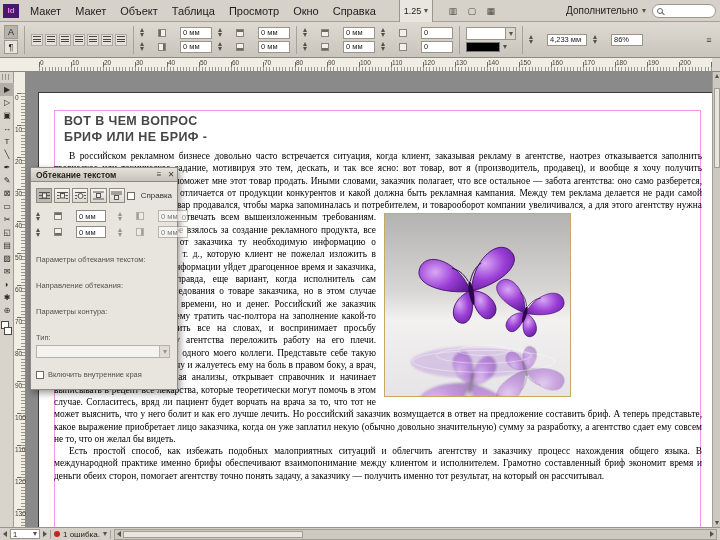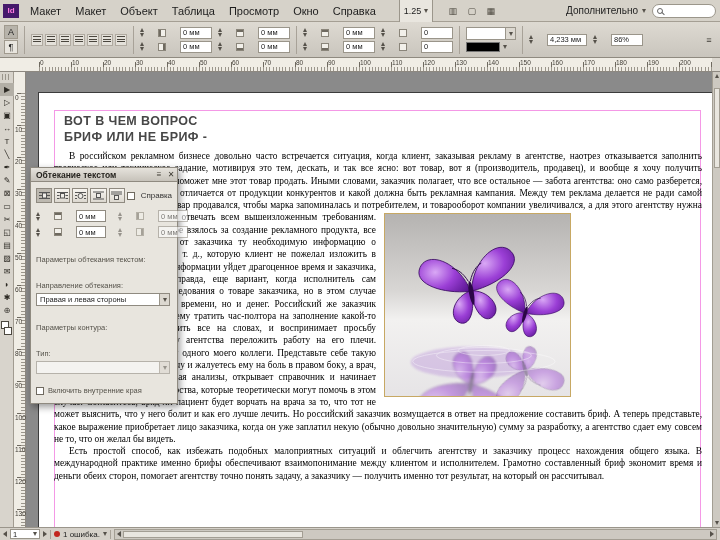--- a/index.html
+++ b/index.html
@@ -528,26 +528,20 @@
             <span class="spin">
               <span class="tu s"></span>
               <span class="td s"></span>
             </span>
             <span class="cp-ico side-right"></span>
             <span class="wp-field">0 мм</span>
           </div>
       </div>
       <div class="plabel">Параметры обтекания текстом:</div>
       <div class="plabel">Направление обтекания:</div>
-      <div class="wp-drop">
-        <span class="val">Правая и левая стороны</span>
-        <span class="dbtn">
-            <span class="td s"></span>
-          </span>
-      </div>
       <div class="plabel">Параметры контура:</div>
       <div class="plabel">Тип:</div>
       <div class="wp-drop dim">
         <span class="val"></span>
         <span class="dbtn">
             <span class="td s"></span>
           </span>
       </div>
       <div class="wp-check">
         <span class="chk"></span>

